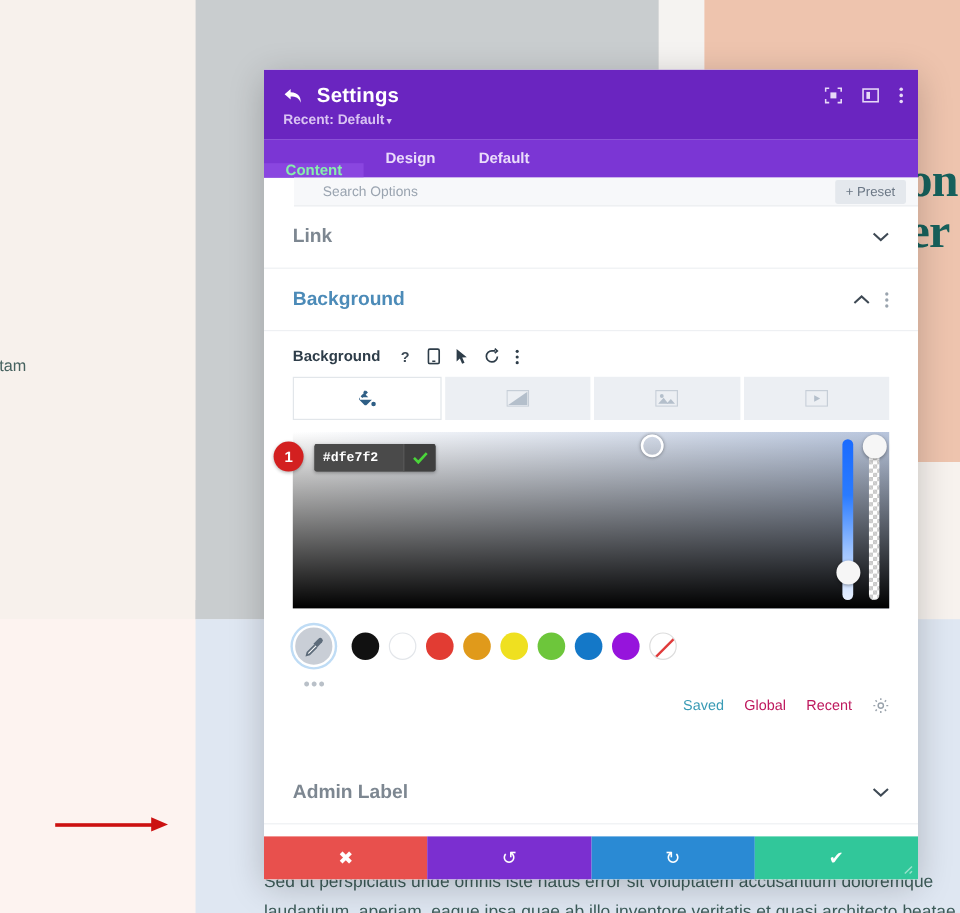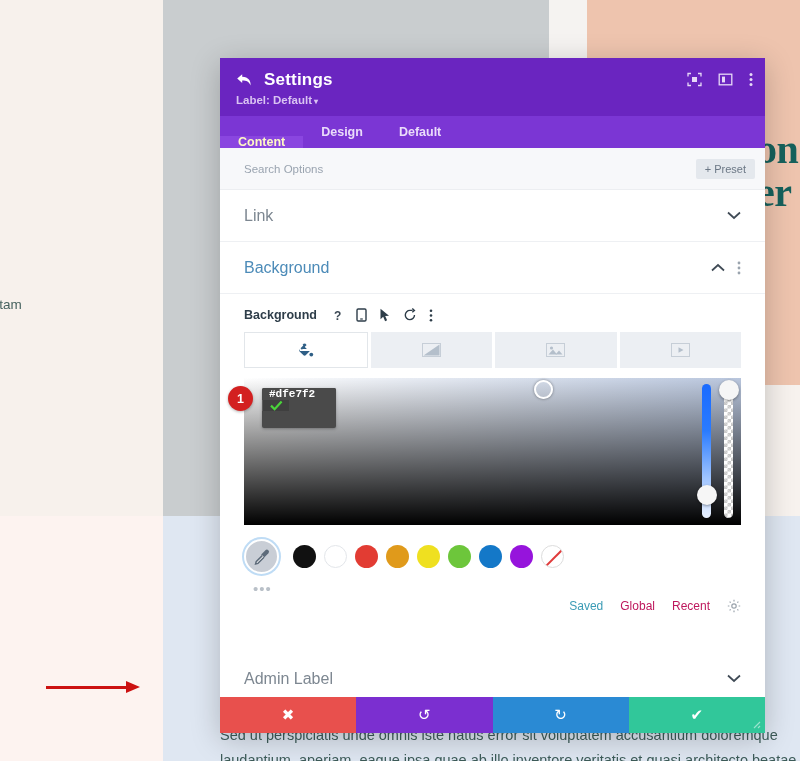--- a/index.html
+++ b/index.html
@@ -65,43 +65,43 @@
   .mh-preset { color: #d9c3f2; font-size: 11.5px; font-weight: bold; margin-top: 4px; margin-left: 0px; cursor: pointer; }
   .mh-preset .caret { font-size: 8px; margin-left: 2px; }
   .mh-icons { position: absolute; right: 12px; top: 14px; display: flex; align-items: center; gap: 16px; }
   .mh-icons span { color: #e7d9f7; cursor: pointer; display: inline-flex; }
 
   .tabs { background: #7b36d4; display: flex; height: 32px; }
   .tab {
     padding: 0 18px; display: flex; align-items: center;
     color: #eadcfa; font-size: 12.5px; font-weight: bold; cursor: pointer;
   }
-  .tab.active { background: #8a46e0; color: #fef9c3; margin-top: 20px; }
+  .tab.active { background: #8a46e0; color: #86efac; margin-top: 20px; }
 
   .search-row {
-    height: 42px; background: #f7f8fa; border-bottom: 1px solid #eceef1;
-    display: flex; align-items: center; padding: 0 10px 0 24px; position: relative;
+    height: 24px; background: #f7f8fa; border-bottom: 1px solid #eceef1;
+    display: flex; align-items: center; padding: 0 10px 0 24px; position: relative; margin-left: 25px;
   }
   .search-input {
     border: 0; background: transparent; outline: none; flex: 1;
     font-size: 11.5px; color: #6b7785; font-family: "Liberation Sans", sans-serif;
   }
   .search-input::placeholder { color: #9aa4b0; }
   .filter-btn {
     background: #e4e8ed; color: #6b7785; font-size: 11px;
     padding: 4px 9px; border-radius: 2px; cursor: pointer; white-space: nowrap;
   }
 
   .modal-body { flex: 1; overflow: hidden; background: #fff; }
 
   .section-bar {
     height: 52px; display: flex; align-items: center; justify-content: space-between;
     padding: 0 24px; border-bottom: 1px solid #eef0f3; cursor: pointer;
   }
-  .section-bar .title { font-size: 16px; color: #7d8791; }
+  .section-bar .title { font-size: 16px; color: #7d8791; font-weight: bold; }
   .section-bar.open .title { color: #4c8bb8; }
   .chev { color: #4a555f; font-size: 13px; }
   .sec-right { display: flex; align-items: center; gap: 12px; }
   .kebab-v { color: #9aa4ae; font-size: 13px; letter-spacing: 0; }
 
   .bg-section { padding: 0 24px 0 24px; }
 
   .bg-label-row { display: flex; align-items: center; gap: 12px; padding: 14px 0 10px 0; }
   .bg-label { font-size: 12.5px; color: #2e3d49; font-weight: bold; margin-right: 2px; }
   .bg-label-row .ic { color: #3b4854; font-size: 12px; cursor: pointer; display: inline-flex; align-items: center; }
@@ -135,24 +135,23 @@
     background-size: 7px 7px; background-position: 0 0, 3.5px 3.5px;
   }
   .sl-handle {
     position: absolute; left: -5.5px; width: 20px; height: 20px;
     background: #f6f6f6; border-radius: 50%;
     box-shadow: 0 1px 3px rgba(0,0,0,.4);
   }
 
   .hex-box {
     position: absolute; left: 18px; top: 10px;
-    display: flex; align-items: stretch; height: 40px;
+    display: flex; align-items: stretch; height: 23px;
     background: #4a4a4a; border-radius: 2px; overflow: hidden;
     box-shadow: 0 1px 3px rgba(0,0,0,.3);
-    flex-direction: column;
   }
   .hex-input {
     width: 74px; background: #4a4a4a; border: 0; outline: none;
     color: #fff; font-family: "Liberation Mono", monospace;
     font-size: 11px; font-weight: bold; padding-left: 7px;
   }
   .hex-ok {
     width: 27px; background: #3f3f3f; color: #4ad43a;
     display: flex; align-items: center; justify-content: center;
     font-size: 14px; cursor: pointer; border-left: 1px solid #5a5a5a;
@@ -226,21 +225,21 @@
   <div class="modal-header">
     <div class="mh-row">
       <span class="back-arrow">
         <svg width="17" height="14" viewBox="0 0 17 14" fill="#ffffff">
           <path d="M6.2 1.2 L1.2 5.6 L6.2 10 L6.2 7.4 C10.6 7.4 13.2 8.6 14.6 12.6 C14.9 8.0 12.6 4.0 6.2 3.8 Z"></path>
         </svg>
       </span>
       <span class="mh-title">Settings</span>
     </div>
     <div class="mh-preset">
-      <span>Label: Default</span><span class="caret">▾</span>
+      <span>Recent: Default</span><span class="caret">▾</span>
     </div>
     <div class="mh-icons">
       <span>
         <svg width="15" height="15" viewBox="0 0 15 15" fill="none" stroke="#e7d9f7" stroke-width="1.3">
           <path d="M1 4.5V1.5h3M11 1.5h3v3M14 10.5v3h-3M4 13.5H1v-3"></path>
           <rect x="5" y="5" width="5" height="5" fill="#e7d9f7" stroke="none"></rect>
         </svg>
       </span>
       <span>
         <svg width="15" height="15" viewBox="0 0 15 15" fill="none" stroke="#e7d9f7" stroke-width="1.3">

